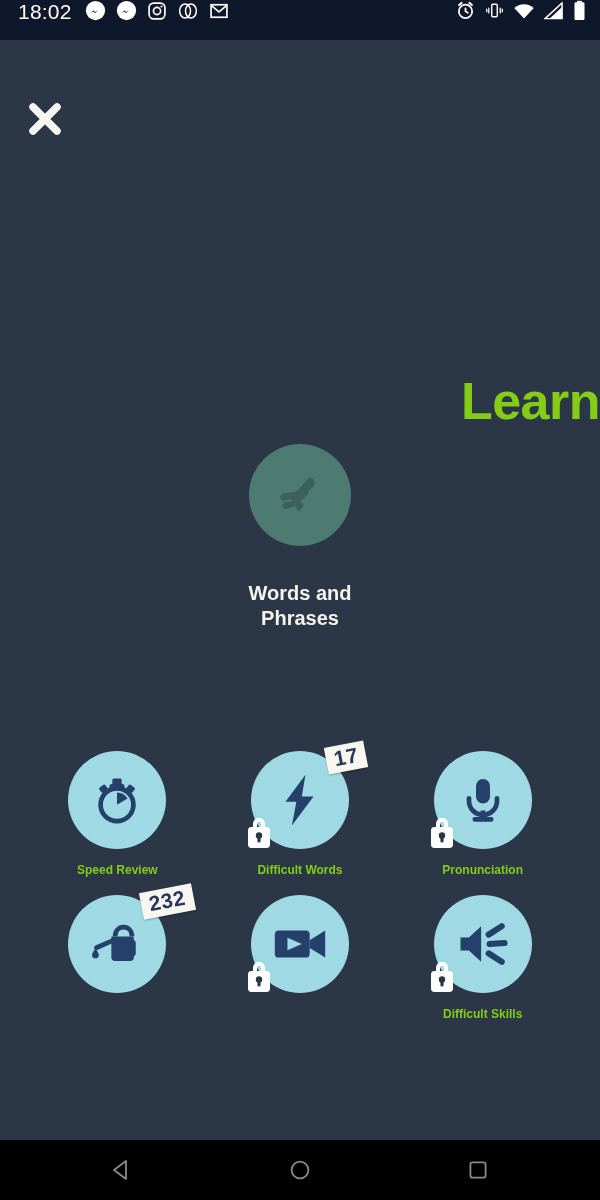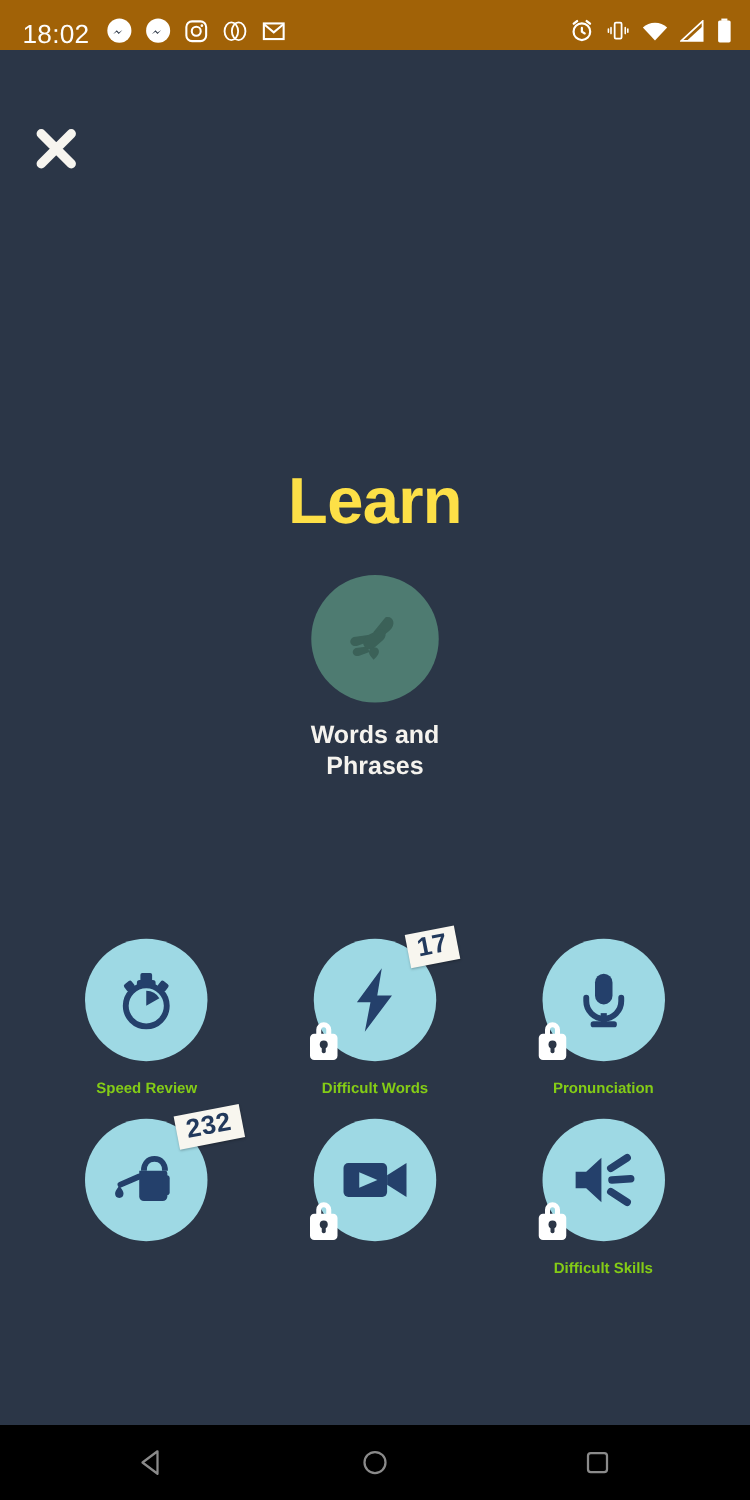--- a/index.html
+++ b/index.html
@@ -8,23 +8,23 @@
     background:#2b3647;
     font-family:"Liberation Sans", sans-serif;
     color:#f7f5ef;
     overflow:hidden;
     position:relative;
   }
 
   
   .statusbar{
     height:40px; width:100%;
-    display:flex; align-items:flex-end;
+    display:flex; align-items:flex-start;
     padding:0 14px 0 18px;
-    background:#a16207;
+    background:#0f172a;
     position:relative;
   }
   .status-time{
     font-size:21px; letter-spacing:.2px; color:#fdfdfd;
     font-family:"Liberation Sans", sans-serif;
   }
   .status-left-icons{ display:flex; align-items:center; gap:10px; margin-left:13px; }
   .status-right{ margin-left:auto; display:flex; align-items:center; gap:9px; }
   .sb-ic{ display:block; }
 
@@ -33,33 +33,34 @@
     position:absolute; left:23px; top:57px;
     width:44px; height:44px;
     display:flex; align-items:center; justify-content:center;
     cursor:pointer;
   }
 
   
   .content{ position:absolute; top:40px; left:0; right:0; bottom:60px; }
 
   .section-title{
-    text-align:center;
+    text-align:right;
     font-weight:bold;
-    color:#fde047;
+    color:#84cc16;
     letter-spacing:-0.5px;
   }
   #learn-title{ position:absolute; top:331px; left:0; width:100%; font-size:52px; }
   #review-title{ position:absolute; top:620px; left:0; width:100%; font-size:52px; }
 
   
   .learn-tile{
-    position:absolute; top:420px; left:0; width:100%;
+    position:absolute; top:404px; left:0; width:100%;
     display:flex; flex-direction:column; align-items:center;
     cursor:pointer;
+    gap:21px;
   }
   .learn-circle{
     width:102px; height:102px; border-radius:50%;
     background:#4e7b71;
     display:flex; align-items:center; justify-content:center;
   }
   .learn-label{
     margin-top:14px;
     font-size:20px; font-weight:bold; line-height:1.24;
     text-align:center; color:#f5f3ee;

